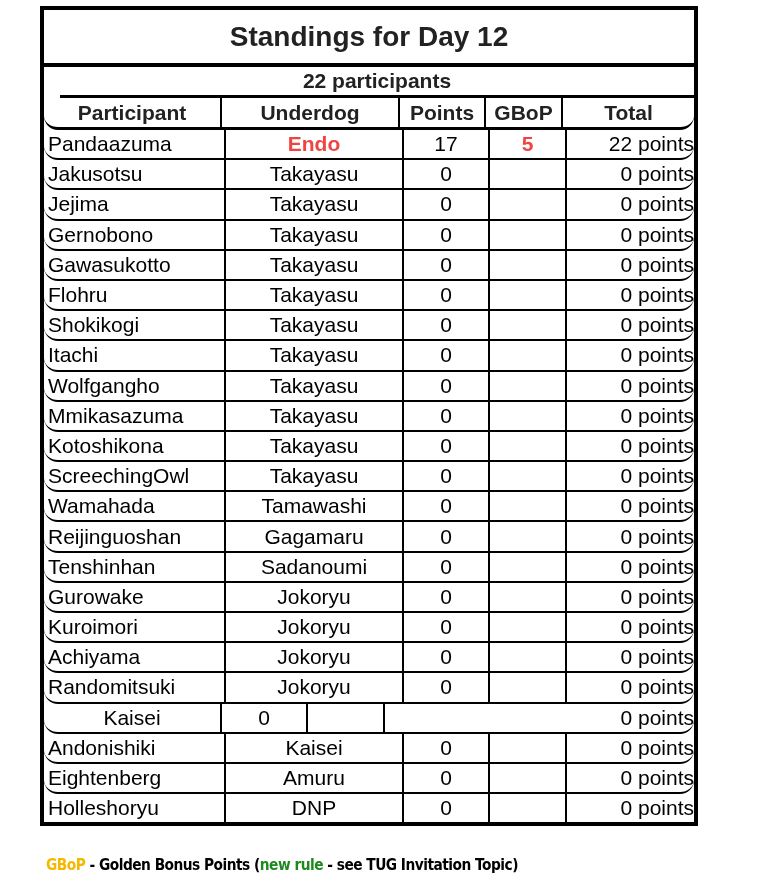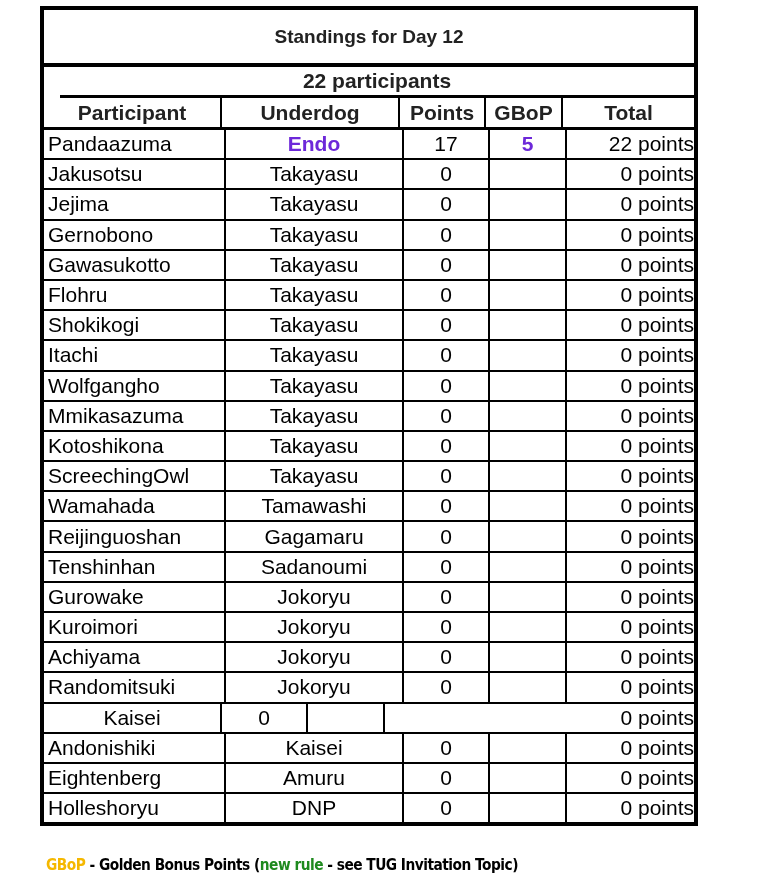--- a/index.html
+++ b/index.html
@@ -5,40 +5,40 @@
   html, body { margin: 0; padding: 0; background: #ffffff; }
   body { width: 769px; height: 891px; position: relative; overflow: hidden; font-family: "Liberation Sans", sans-serif; color: #000; }
   .tbl {
     position: absolute; left: 40px; top: 6px; width: 650px;
     border: 4px solid #000;
     border-collapse: collapse;
   }
   .title {
     height: 53px; border-bottom: 4px solid #000;
     display: flex; align-items: center; justify-content: center;
-    font-weight: bold; font-size: 19px; color: #222;
+    font-weight: bold; font-size: 28px; color: #222;
   }
   .count {
     height: 28px; border-bottom: 3px solid #000;
     display: flex; align-items: center; justify-content: center;
     font-weight: bold; font-size: 21px; color: #222; margin-left: 16px;
   }
-  .row { display: flex; height: 28.2px; border-bottom: 2px solid #000; }
+  .row { display: flex; height: 28.2px; border-bottom: 2px solid #000; border-radius: 14px; }
   .row.header { height: 29px; border-bottom: 3px solid #000; }
   .row.last { border-bottom: none; }
   .cell { display: flex; align-items: center; font-size: 21px; overflow: hidden; white-space: nowrap; }
   .c1 { width: 176px; padding-left: 4px; border-right: 2px solid #000; }
   .c2 { width: 176px; justify-content: center; border-right: 2px solid #000; }
   .c3 { width: 84px; justify-content: center; border-right: 2px solid #000; }
   .c4 { width: 75px; justify-content: center; border-right: 2px solid #000; }
   .c5 { flex: 1; justify-content: flex-end; }
   .header .cell { font-weight: bold; color: #222; }
   .header .c1 { justify-content: center; padding-left: 0; }
   .header .c5 { justify-content: center; padding-right: 0; }
-  .gold { color: #6d28d9; font-weight: bold; }
+  .gold { color: #ef4444; font-weight: bold; }
   .footer {
     position: absolute; left: 46px; top: 855px; font-size: 16px; font-weight: bold;
     font-family: "DejaVu Sans", sans-serif; letter-spacing: -0.6px; transform: scaleX(0.86); transform-origin: left center; white-space: nowrap;
   }
   .footer .g { color: #f5b800; }
   .footer .gr { color: #1e8a1e; }
 </style>
 </head>
 <body>
 

